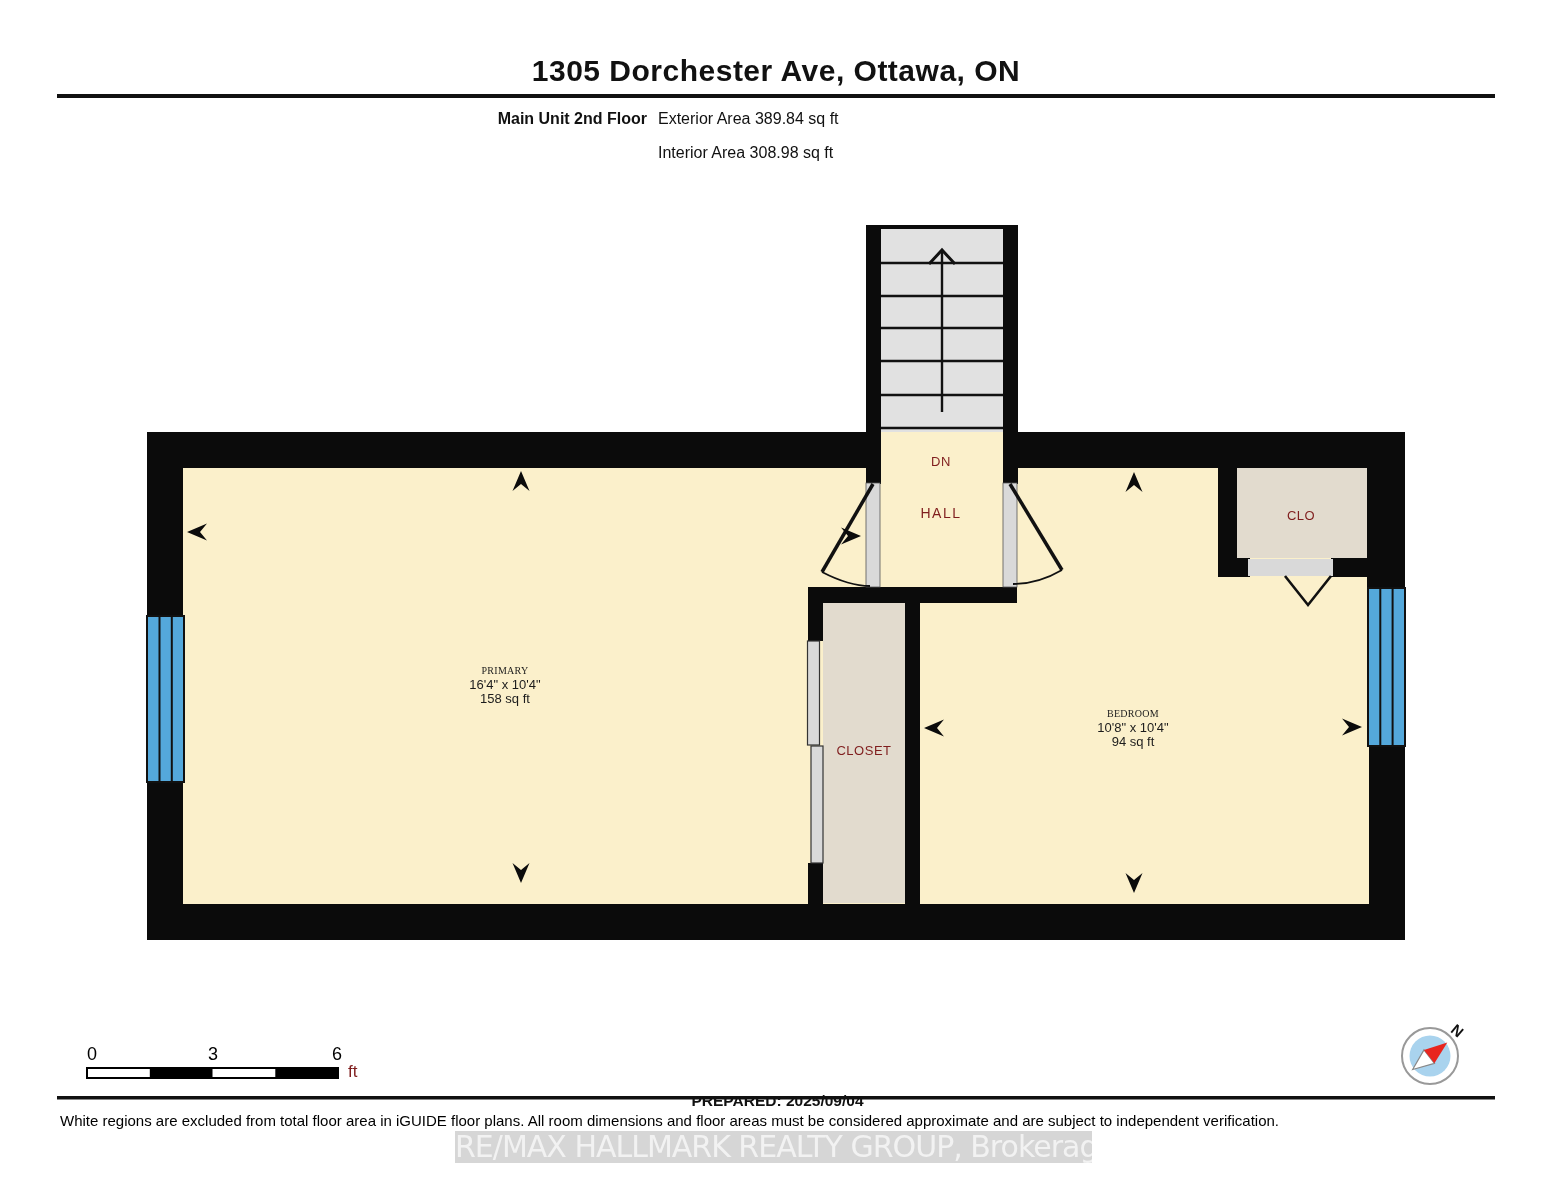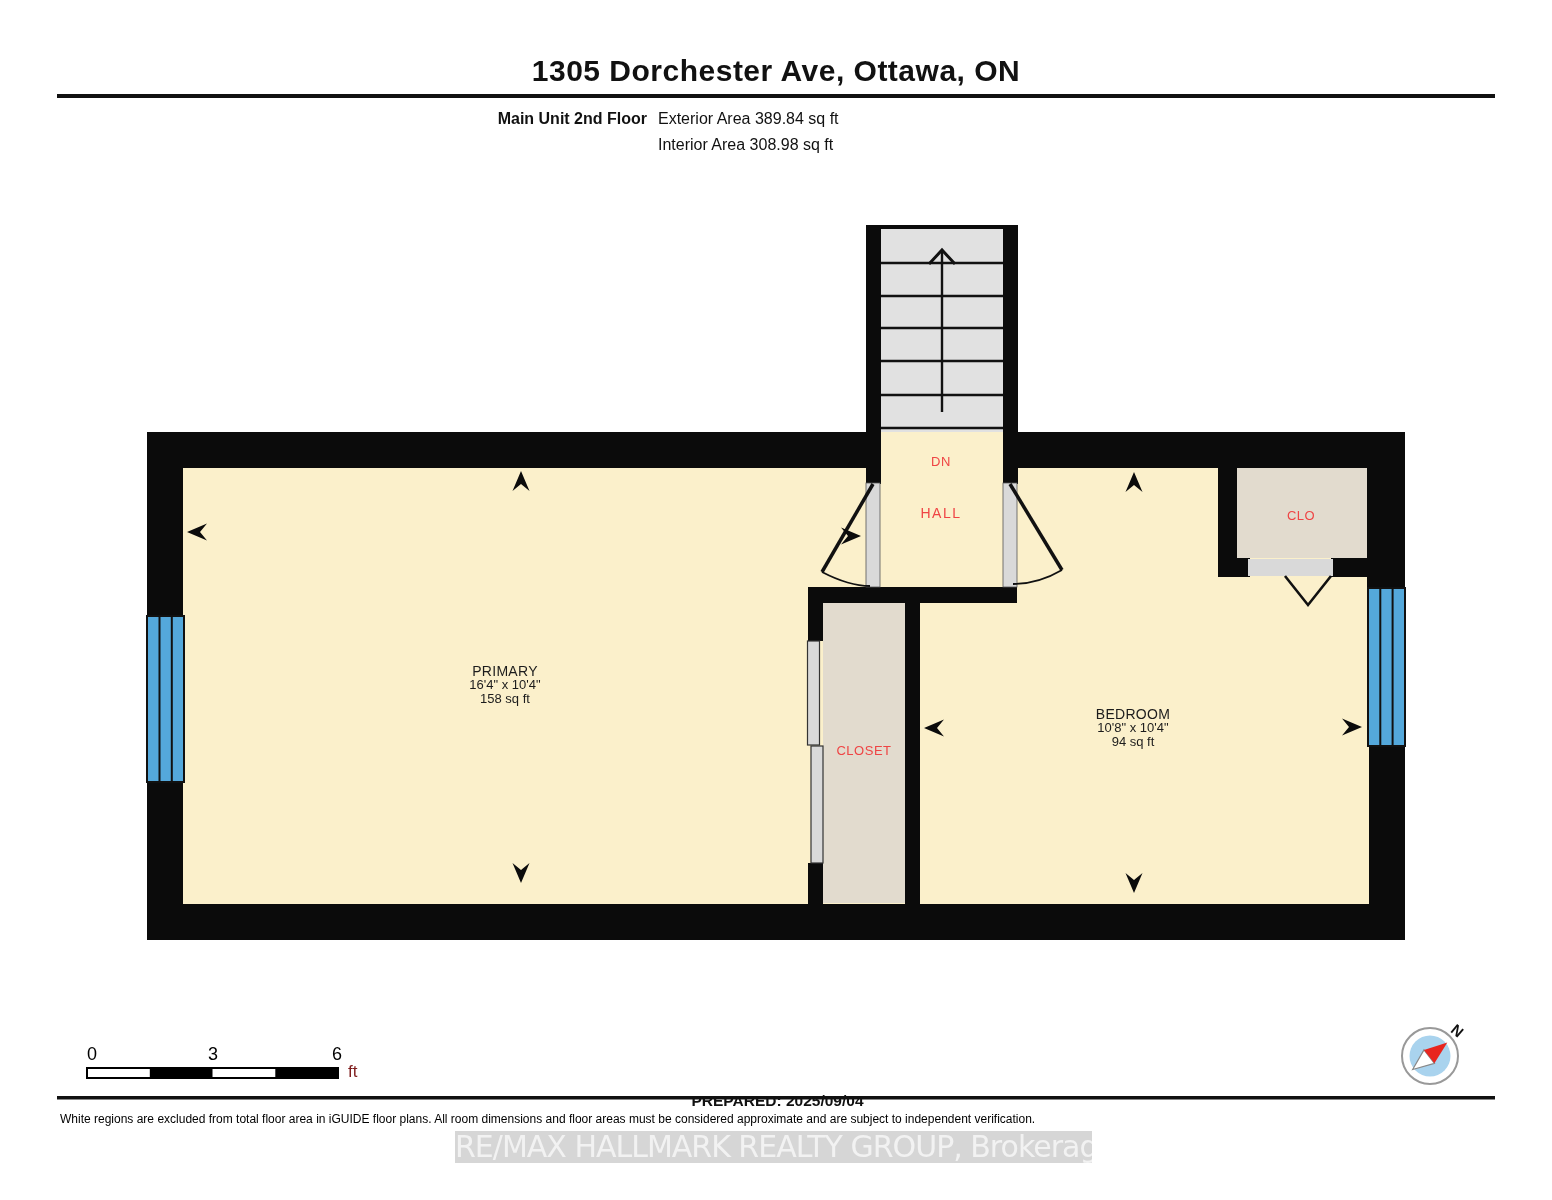--- a/index.html
+++ b/index.html
@@ -5,27 +5,27 @@
   html,body{margin:0;padding:0;background:#fff;}
   .page{position:relative;width:1552px;height:1200px;background:#fff;overflow:hidden;
         font-family:"Liberation Sans",sans-serif;color:#111;border-radius:7px;}
   .abs{position:absolute;}
   svg{position:absolute;left:0;top:0;}
   .wall{fill:#0B0B0B;}
   .title{font-size:30px;font-weight:bold;letter-spacing:0.5px;width:100%;text-align:center;}
   .sub{font-size:16px;text-align:right;}
   .sub-bold{font-weight:bold;}
   .roomlabel{text-align:center;font-size:13px;line-height:14px;color:#1c1c1c;}
-  .roomname{font-size:14px;letter-spacing:0.3px;}
-  .smalllabel{font-size:13px;color:#ef4444;text-align:center;letter-spacing:0.5px;}
+  .roomname{font-size:10px;letter-spacing:0.3px;font-family:Liberation Serif, serif;}
+  .smalllabel{font-size:13px;color:#7f1d1d;text-align:center;letter-spacing:0.5px;}
   .halllabel{font-size:14px;letter-spacing:1.5px;}
   .scalenum{font-size:18px;color:#000;text-align:center;width:24px;}
   .ftlabel{font-size:17px;color:#7f1d1d;}
   .prepared{font-size:15.5px;font-weight:bold;text-align:center;margin-top:32px;}
-  .disclaimer{font-size:12px;color:#000;white-space:nowrap;}
+  .disclaimer{font-size:15px;color:#000;white-space:nowrap;}
   .watermark{background:#d6d6d6;color:#f2f2f2;font-size:30px;letter-spacing:-1px;
              text-align:center;white-space:nowrap;overflow:hidden;line-height:32px;
              font-family:"DejaVu Sans",sans-serif;}
   .nlabel{font-size:15px;font-weight:bold;transform:rotate(40deg);}
 </style>
 </head>
 <body>
 
 <div class="page">
 
@@ -128,21 +128,21 @@
       <g transform="rotate(52)">
         <polygon points="0,22 8.5,1 -8.5,1" fill="#fff" stroke="#888" stroke-width="1.2"></polygon>
         <polygon points="0,-22 8.5,1 -8.5,1" fill="#E8251F"></polygon>
       </g>
     </g>
   </svg>
 
   <div class="abs title" style="left:0;top:54px;">1305 Dorchester Ave, Ottawa, ON</div>
   <div class="abs sub sub-bold" style="right:905px;top:110px;">Main Unit 2nd Floor</div>
   <div class="abs sub" style="left:658px;top:110px;">Exterior Area 389.84 sq ft</div>
-  <div class="abs sub" style="left:658px;top:136px;">Interior Area 308.98 sq ft</div>
+  <div class="abs sub" style="left:658px;top:144px;">Interior Area 308.98 sq ft</div>
 
   <div class="abs smalllabel" style="left:911px;top:454px;width:60px;">DN</div>
   <div class="abs smalllabel halllabel" style="left:896px;top:505px;width:90px;">HALL</div>
 
   <div class="abs roomlabel" style="left:405px;top:664px;width:200px;">
     <div class="roomname">PRIMARY</div>
     <div>16'4" x 10'4"</div>
     <div>158 sq ft</div>
   </div>
 

